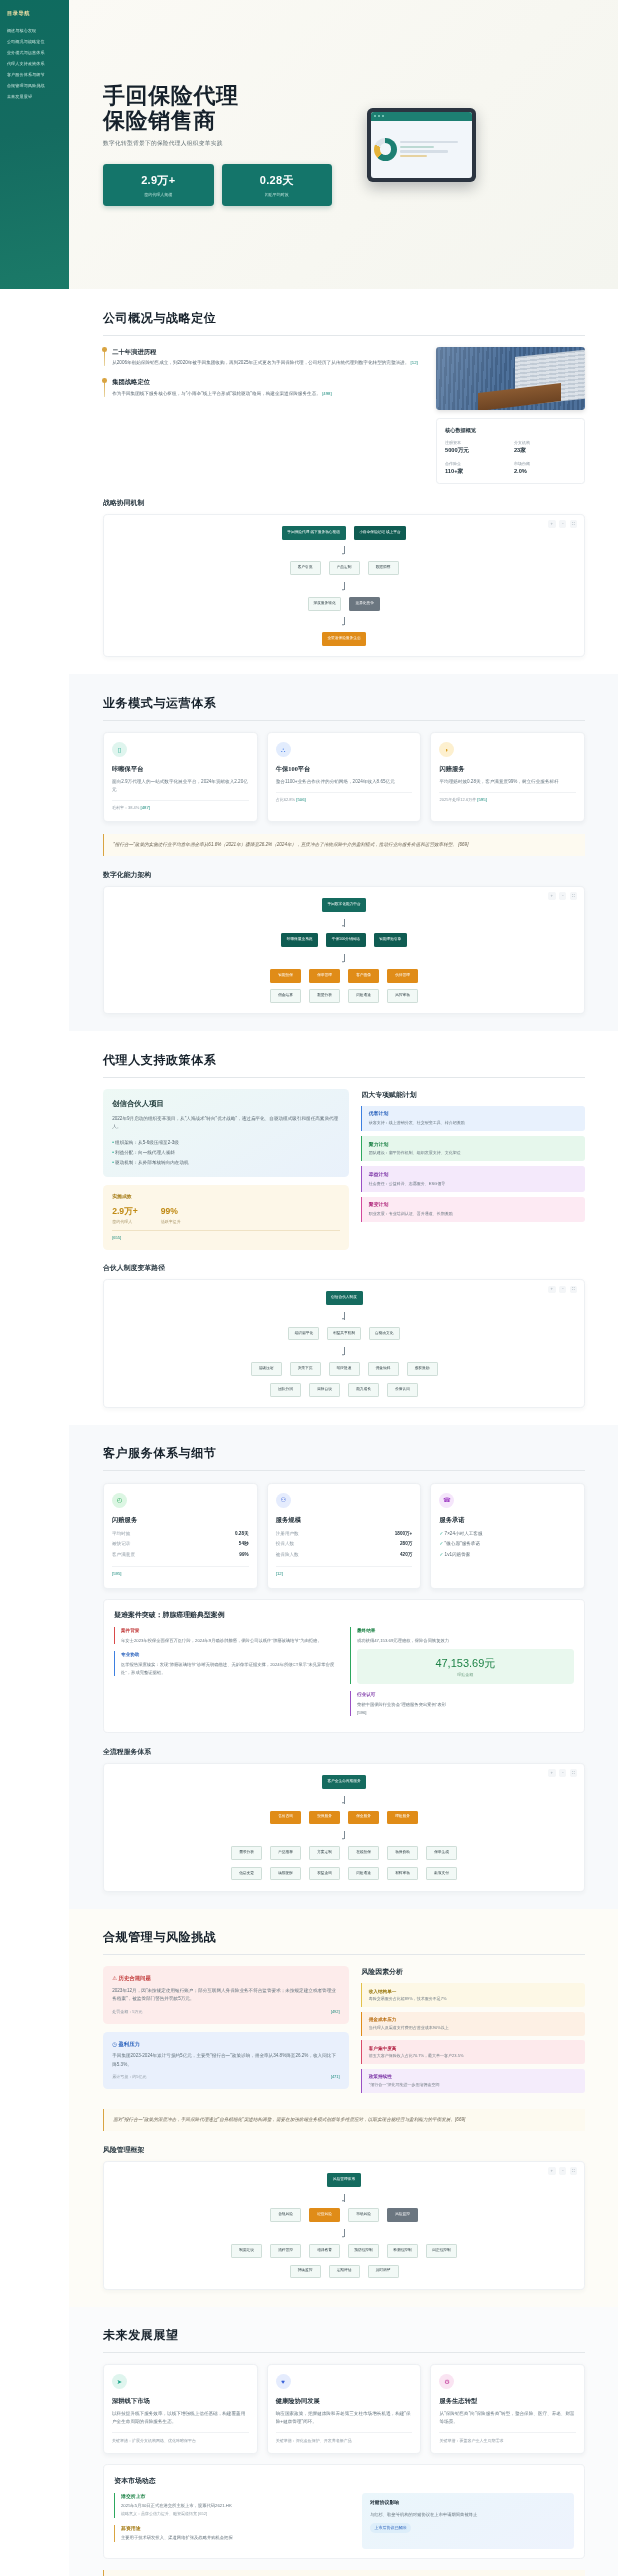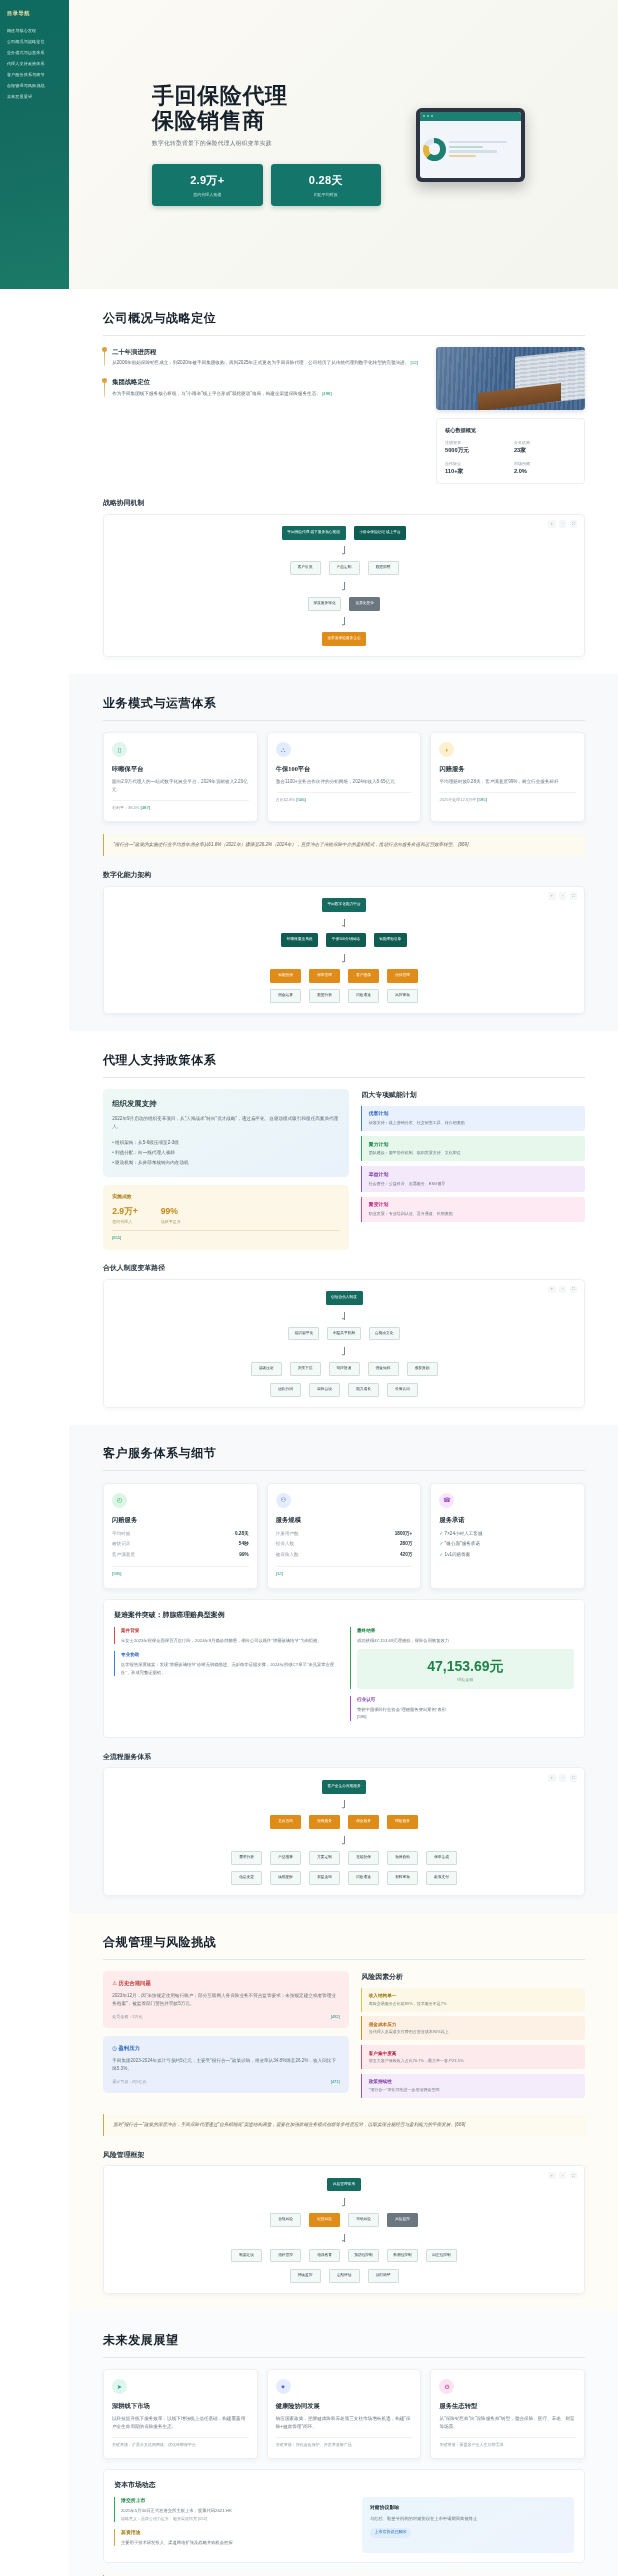--- a/index.html
+++ b/index.html
@@ -22,21 +22,21 @@
   }
   .sidebar-item {
     font-size:4px; color:#cfe9e2; padding:2.3px 0; letter-spacing:0.2px;
     border-left:0px solid transparent; cursor:pointer;
   }
 
   
   .hero {
     margin-left:69px; width:550px; min-height:289px;
     background:linear-gradient(135deg,#fbfaf5 0%,#f7f7f1 60%,#f4f5ef 100%);
-    display:flex; align-items:center; justify-content:center; gap:23px;
+    display:flex; align-items:center; justify-content:flex-start; gap:23px;
     padding:23px 34px;
   }
   .hero-left { width:229px; }
   .hero-title {
     font-family:"Liberation Serif", serif; font-weight:bold;
     font-size:22px; line-height:1.15; color:#16212b; letter-spacing:0.6px;
   }
   .hero-title .l2 { display:block; }
   .hero-sub { margin-top:5.7px; font-size:5.7px; color:#5d6b70; letter-spacing:0.3px; }
   .hero-stats { display:flex; gap:8px; margin-top:16px; }
@@ -205,21 +205,21 @@
   .case-col { flex:1; }
   .case-block { border-left:1.7px solid #d94a4a; padding-left:5.7px; margin-bottom:6.9px; }
   .case-block.b2 { border-color:#3d7fe0; }
   .case-block.g  { border-color:#2da75e; }
   .case-block.p  { border-color:#9a4fc4; }
   .case-block h5 { font-size:4.6px; font-weight:bold; margin-bottom:2.3px; }
   .case-block.b1 h5{color:#c23c3c;} .case-block.b2 h5{color:#2b63bd;}
   .case-block.g h5{color:#1e8347;} .case-block.p h5{color:#7b34a6;}
   .case-block p { font-size:4.3px; color:#66747e; line-height:1.8; }
   .amount-box { background:#e9f8ee; border-radius:3.4px; padding:5.7px; text-align:center; margin-top:4.6px; }
-  .amount-v { font-size:14px; font-weight:bold; color:#1e8347; }
+  .amount-v { font-size:11px; font-weight:normal; color:#1e8347; }
   .amount-k { font-size:4px; color:#7ba78c; }
 
   
   .risk-card { border-radius:4.6px; padding:8px 9.2px; margin-bottom:8px; }
   .risk-red { background:#fdeceb; }
   .risk-blue{ background:#e9f0fc; }
   .risk-card h5 { font-size:5.4px; font-weight:bold; margin-bottom:4px; }
   .risk-red h5 { color:#c23c3c; } .risk-blue h5 { color:#2b63bd; }
   .risk-card p { font-size:4.6px; color:#60707a; line-height:1.85; }
   .risk-foot { display:flex; justify-content:space-between; margin-top:5.2px; font-size:4px; color:#8d99a3;}
@@ -446,21 +446,21 @@
       </div>
     </div>
   </section>
 
   <section class="section">
     <h2 class="section-title">代理人支持政策体系</h2>
     <div class="section-rule"></div>
     <div class="split">
       <div style="flex:1.1">
         <div class="panel-teal">
-          <div class="panel-title">组织发展支持</div>
+          <div class="panel-title">创信合伙人项目</div>
           <div class="panel-text">2022年9月启动的组织变革项目，从"人海战术"转向"优才战略"，通过扁平化、自驱动模式吸引和留任高素质代理人。</div>
           <div class="bullet">组织架构：从5-6级压缩至2-3级</div>
           <div class="bullet">利益分配：向一线代理人倾斜</div>
           <div class="bullet">驱动机制：从外部考核转向内在动机</div>
         </div>
         <div class="panel-cream">
           <h5>实施成效</h5>
           <div class="pc-stats">
             <div>
                 <div class="pc-v">2.9万+</div>

